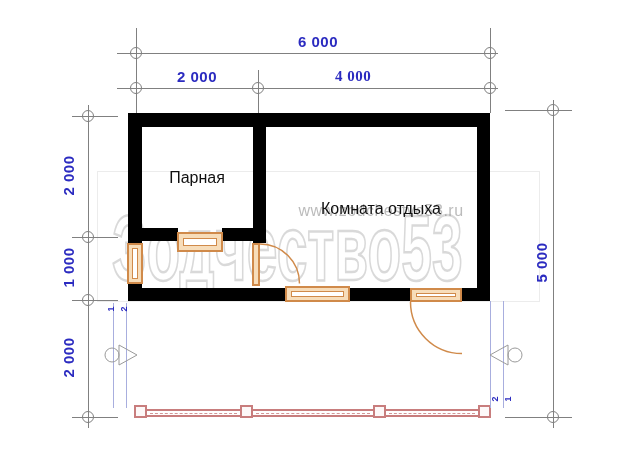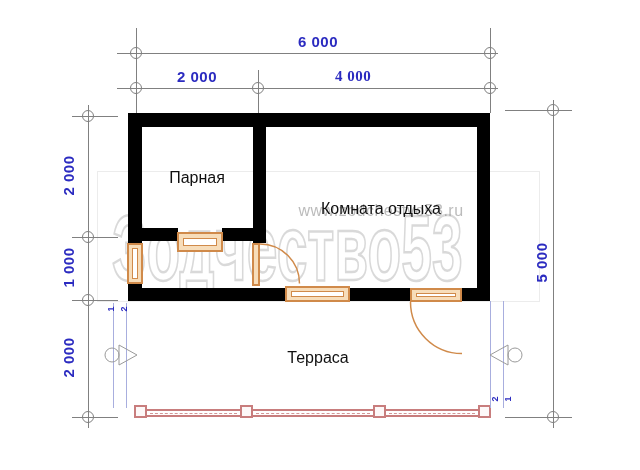--- a/index.html
+++ b/index.html
@@ -120,15 +120,14 @@
     <path d="M 260 244 A 39.5 39.5 0 0 1 299.5 283.5" fill="none" style="stroke:var(--joinery);" stroke-width="1.5"></path>
     <path d="M 410.5 302 A 51.5 51.5 0 0 0 462 353.5" fill="none" style="stroke:var(--joinery);" stroke-width="1.5"></path>
     <polygon points="137,355 119,345 119,365" fill="none" stroke="#9a9a9a" stroke-width="1"></polygon>
     <circle cx="112" cy="355" r="7" fill="none" stroke="#9a9a9a" stroke-width="1"></circle>
     <polygon points="490,355 508,345 508,365" fill="none" stroke="#9a9a9a" stroke-width="1"></polygon>
     <circle cx="515" cy="355" r="7" fill="none" stroke="#9a9a9a" stroke-width="1"></circle>
   </svg>
 
   <div class="room" style="left:150px;top:169px;width:94px;text-align:center;">Парная</div>
   <div class="room" style="left:311px;top:200px;width:140px;text-align:center;">Комната отдыха</div>
-  <div class="room" style="left:268px;top:349px;width:100px;">Терраса</div>
 
 </div>
 
 </body></html>

